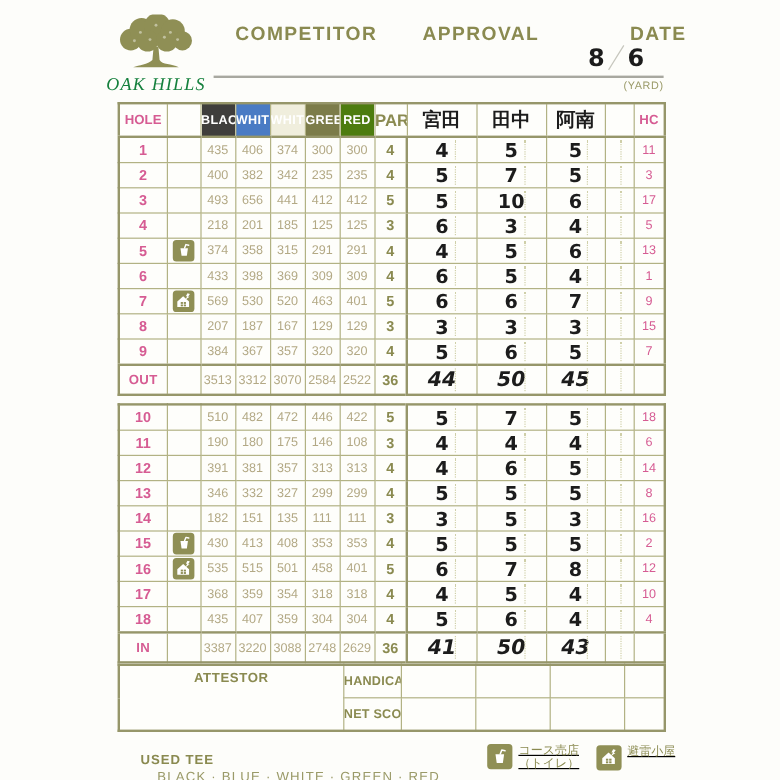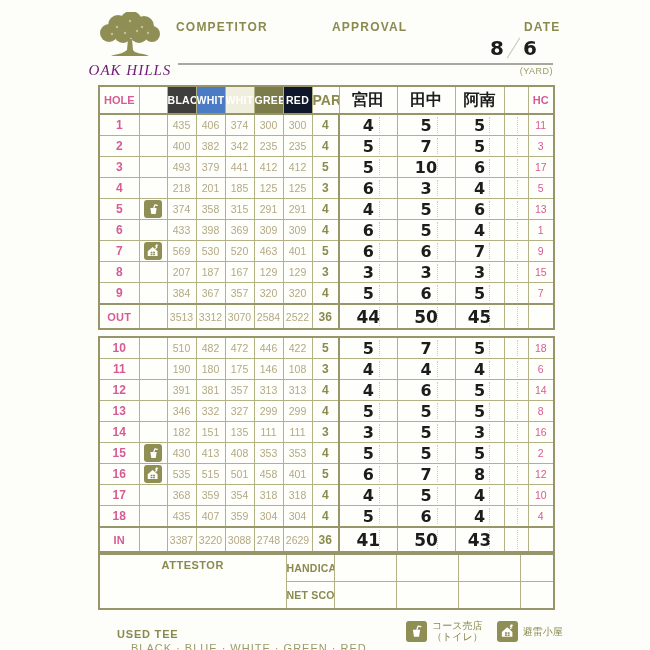--- a/index.html
+++ b/index.html
@@ -8,29 +8,29 @@
     background:#ffffff;
     font-family:"Liberation Sans", sans-serif;
     -webkit-font-smoothing:antialiased;
   }
   .sheet { position:relative; width:650px; height:650px; background:#fdfdfa; overflow:hidden; }
 
   
   .brand { position:absolute; left:82px; top:12px; width:96px; text-align:center; }
   .brand-name {
     font-family:"Liberation Serif", serif; font-style:italic;
-    font-size:15px; color:#701a75; letter-spacing:1px; white-space:nowrap;
+    font-size:15px; color:#15803d; letter-spacing:1px; white-space:nowrap;
   }
   .head-label {
-    position:absolute; top:20px; font-size:12px; font-weight:bold;
-    color:#8a8a50; letter-spacing:1.2px;
+    position:absolute; top:20px; font-size:16px; font-weight:bold;
+    color:#8a8a50; letter-spacing:1.2px;margin-left:20px;
   }
   .lbl-competitor { left:176px; }
   .lbl-approval  { left:332px; }
-  .lbl-date      { left:524px; }
+  .lbl-date      { left:505px; }
   .sig-line { position:absolute; left:178px; top:44px; width:375px; height:19px;
               border-bottom:2px solid #a8a8a0; }
   .date-entry { position:absolute; left:490px; top:36px; display:flex; align-items:center; }
   .hand-date { font-family:"DejaVu Sans", sans-serif; font-weight:bold; font-size:20px; color:#1c1c1c; }
   .date-slash { width:1px; height:24px; background:#c6c6bd; transform:rotate(32deg); margin:0 9px; }
   .yard-note { position:absolute; right:97px; top:66px; font-size:9px; color:#9a9a68; letter-spacing:0.5px; }
 
   
   .tables { position:absolute; left:98px; top:85px; width:455px; }
   .gap { height:6px; }
@@ -45,36 +45,36 @@
   .score-table thead th { height:26px; border-bottom:2px solid #96966a; }
   .score-table tbody td { height:20px; }
   tr.summary td { height:23px; border-top:2px solid #96966a; }
 
   .th-hole, .th-hc { color:#d65c93; font-size:11px; font-weight:bold; }
   .th-tee  { font-size:10.5px; font-weight:bold; color:#ffffff; letter-spacing:0.3px; }
   .th-black { background:#3f3e3c; }
   .th-blue  { background:#4a7bc4; }
   .th-white { background:#f0eedd; }
   .th-green { background:#7c7c4a; }
-  .th-red   { background:#0f172a; }
+  .th-red   { background:#4d7c0f; }
   .th-par  { color:#8a8a50; font-size:14px; font-weight:bold; }
   .th-player {
     font-family:"DejaVu Sans", sans-serif; font-size:16px; font-weight:bold;
     color:#1c1c1c; padding-right:16px;
   }
 
   .c-hole { color:#d65c93; font-weight:bold; font-size:12px; }
   tr.summary .c-hole { font-size:11px; letter-spacing:0.3px;margin-top:16px; }
   .c-yard { color:#b3a985; font-size:10.5px; }
   .c-par  { color:#8a8a50; font-weight:bold; font-size:12px; }
   .c-score {
     font-family:"DejaVu Sans", sans-serif; font-size:16px; font-weight:bold;
     color:#1c1c1c; position:relative; padding-right:16px;
   }
-  tr.summary .c-score { font-size:17px; }
+  tr.summary .c-score { font-size:17px;font-style:italic; }
   .c-score.first-score { border-left:2px solid #96966a; }
   .c-score::after {
     content:""; position:absolute; left:69%; top:2px; bottom:2px;
     border-left:1px dotted #cfcfa8;
   }
   .c-blank { position:relative; }
   .c-blank::after {
     content:""; position:absolute; left:55%; top:2px; bottom:2px;
     border-left:1px dotted #cfcfa8;
   }
@@ -96,21 +96,21 @@
   
   .used-tee-label {
     position:absolute; left:117px; top:628px; font-size:11px; font-weight:bold;
     color:#8a8a50; letter-spacing:0.8px;
   }
   .used-tee-values {
     position:absolute; left:131px; top:642px; font-size:11px;
     color:#9a9a68; letter-spacing:1px;
   }
   .legend { position:absolute; left:406px; top:620px; display:flex; gap:14px; align-items:center; }
-  .legend-item { display:flex; gap:5px; align-items:center; }
+  .legend-item { display:flex; gap:5px; align-items:flex-start;text-decoration:underline; }
   .legend-icon {
     display:inline-flex; width:21px; height:21px; background:#8f8f55;
     border-radius:3px; align-items:center; justify-content:center; flex:none;
   }
   .legend-text { color:#8a8a50; font-size:10px; line-height:11px; white-space:nowrap; }
 </style>
 </head>
 <body>
 
 <div class="sheet">
@@ -217,21 +217,21 @@
             <td class="c-score first-score">5</td>
             <td class="c-score">7</td>
             <td class="c-score">5</td>
             <td class="c-blank"></td>
             <td class="c-hc">3</td>
           </tr>
           <tr>
             <td class="c-hole">3</td>
             <td class="c-icon"></td>
             <td class="c-yard">493</td>
-            <td class="c-yard">379</td>
+            <td class="c-yard">656</td>
             <td class="c-yard">441</td>
             <td class="c-yard">412</td>
             <td class="c-yard">412</td>
             <td class="c-par">5</td>
             <td class="c-score first-score">5</td>
             <td class="c-score">10</td>
             <td class="c-score">6</td>
             <td class="c-blank"></td>
             <td class="c-hc">17</td>
           </tr>

